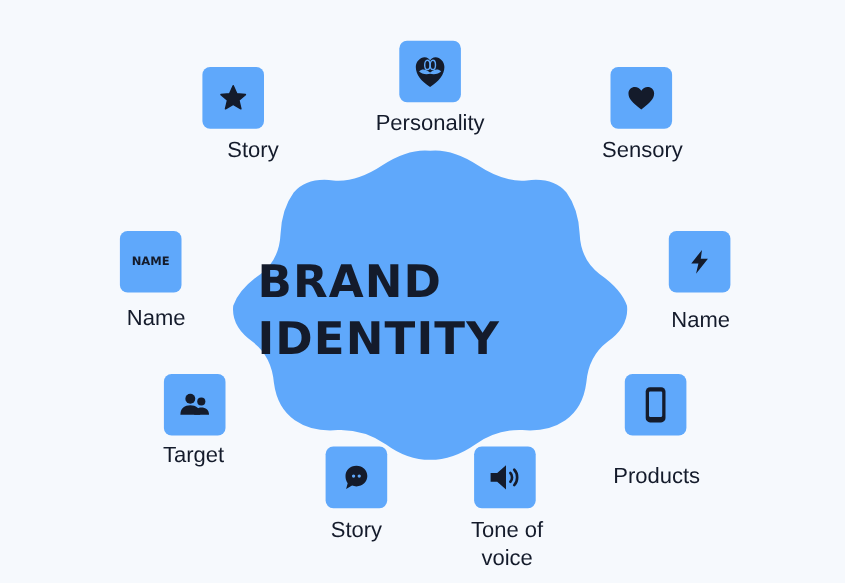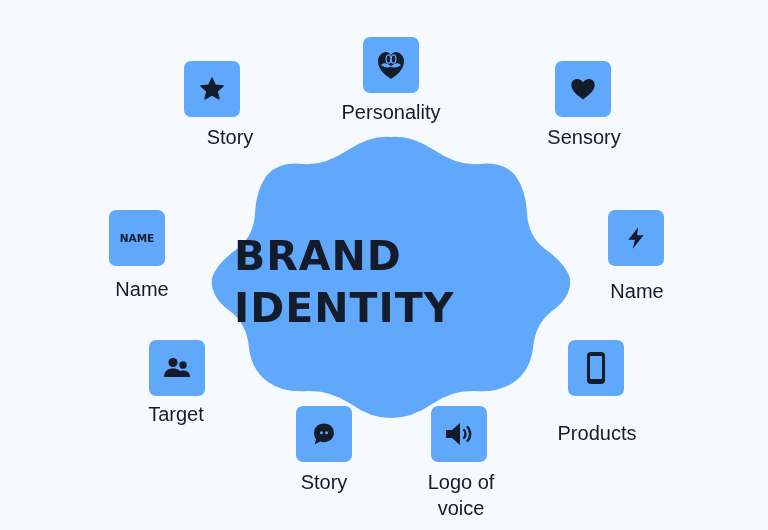--- a/index.html
+++ b/index.html
@@ -137,16 +137,16 @@
 
 <div class="node">
   <div class="tile" style="left:431px;top:406px;">
     <svg width="32" height="28" viewBox="0 0 32 28">
       <path fill="#141b2b" d="M3 10 L9 10 L17 3 L17 25 L9 18 L3 18 Z"></path>
       <path fill="none" stroke="#141b2b" stroke-width="2.4" stroke-linecap="round" d="M21 10 C 23 12 23 16 21 18"></path>
       <path fill="none" stroke="#141b2b" stroke-width="2.4" stroke-linecap="round" d="M24.5 7 C 28 10.5 28 17.5 24.5 21"></path>
     </svg>
   </div>
   <div class="label" style="left:461px;top:469px;">
-    <div>Logo of</div>
+    <div>Tone of</div>
     <div>voice</div>
   </div>
 </div>
 
 </body></html>

